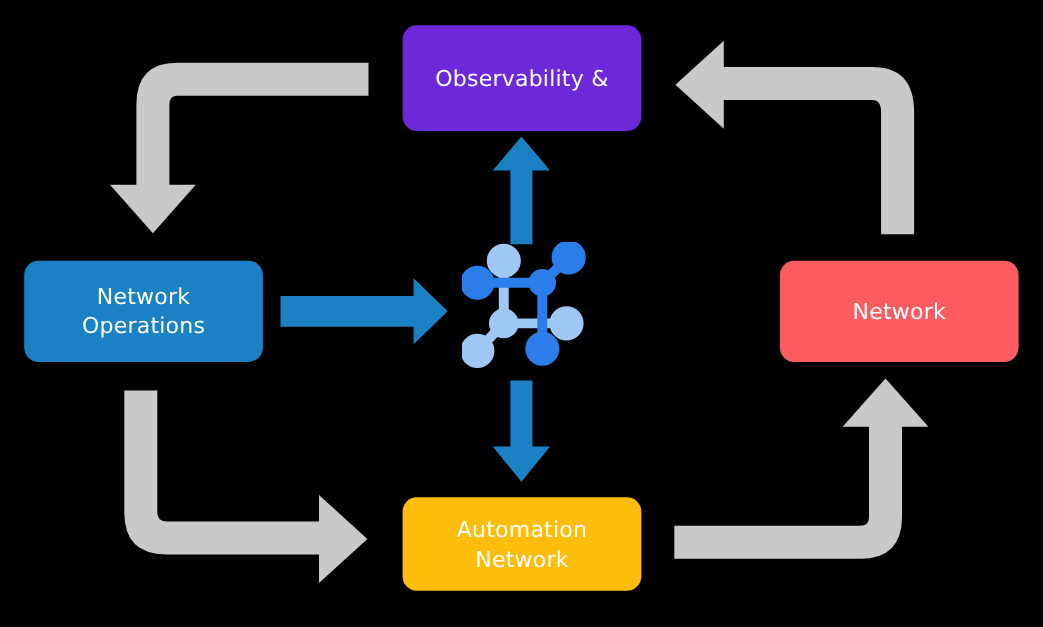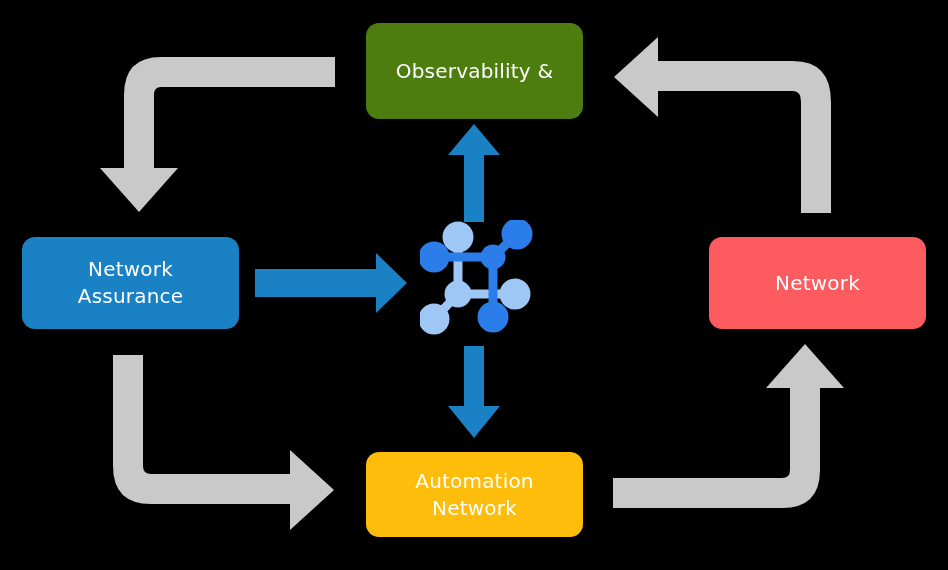--- a/index.html
+++ b/index.html
@@ -25,21 +25,21 @@
     color: #ffffff;
     font-size: 20px;
     line-height: 1.35;
     font-weight: 400;
     letter-spacing: 0.2px;
     box-sizing: border-box;
     padding: 4px 10px;
   }
   #box-observability {
     left: 366px; top: 23px; width: 217px; height: 96px;
-    background: #4d7c0f;
+    background: #6d28d9;
   }
   #box-network-operations {
     left: 22px; top: 237px; width: 217px; height: 92px;
     background: #1A81C4;
   }
   #box-network-infrastructure {
     left: 709px; top: 237px; width: 217px; height: 92px;
     background: #FC5C60;
   }
   #box-automation {
@@ -189,21 +189,21 @@
 
   <div class="node-box" id="box-observability">
     <span>
       <span>Observability &amp;</span><br>
     </span>
   </div>
 
   <div class="node-box" id="box-network-operations">
     <span>
       <span>Network</span><br>
-      <span>Assurance</span>
+      <span>Operations</span>
     </span>
   </div>
 
   <div class="node-box" id="box-network-infrastructure">
     <span>
       <span>Network</span><br>
     </span>
   </div>
 
   <div class="node-box" id="box-automation">

